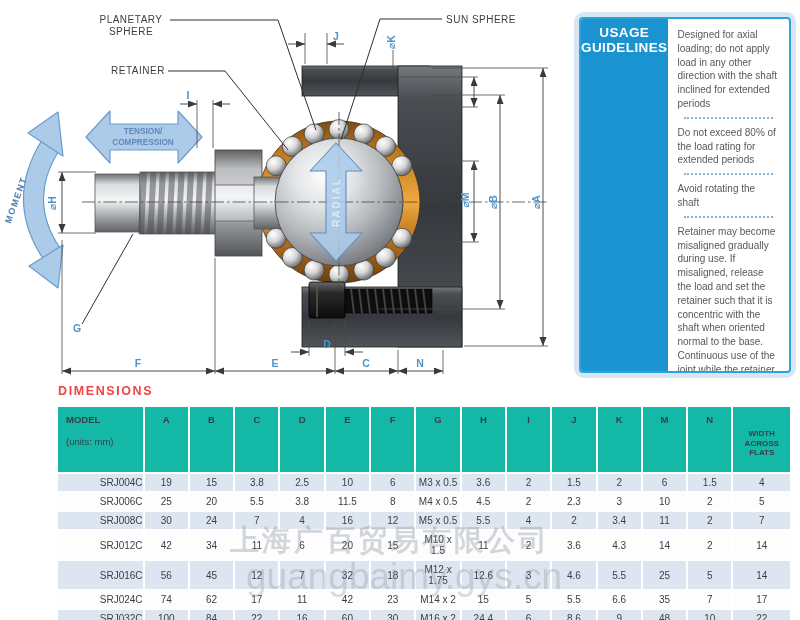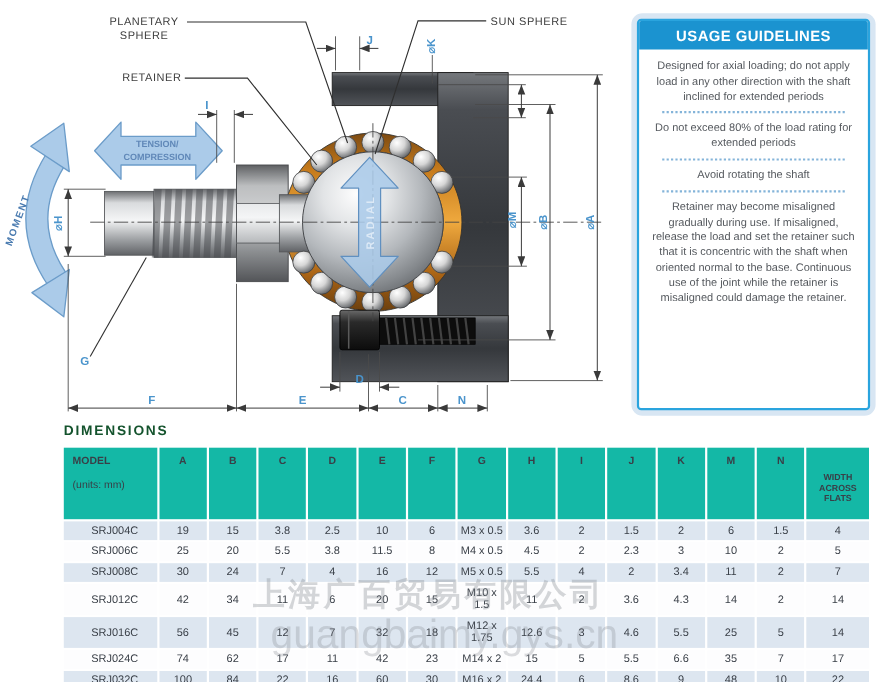--- a/index.html
+++ b/index.html
@@ -4,42 +4,42 @@
 <style>
   html,body{margin:0;padding:0;background:#fff;}
   .page{position:relative;width:800px;height:620px;background:#ffffff;overflow:hidden;
         font-family:"Liberation Sans","DejaVu Sans",sans-serif;}
   .drawing{position:absolute;left:0;top:0;}
 
   
   .guidelines{position:absolute;left:574px;top:12px;width:222px;height:366px;
               background:#d8e6f3;border-radius:10px;padding:5px;box-sizing:border-box;}
   .gl-inner{background:#ffffff;border:2px solid #2aa4de;border-radius:4px;height:100%;
-            box-sizing:border-box;display:flex;flex-direction:column;overflow:hidden;}
+            box-sizing:border-box;display:flex;overflow:hidden;}
   .gl-header{background:#1b93d0;color:#fff;text-align:center;font-weight:bold;
              font-size:13.5px;letter-spacing:.4px;padding:6px 0 5px;}
-  .gl-body{padding:9px 10px 6px;font-size:10px;color:#55595e;text-align:center;line-height:1.38;}
+  .gl-body{padding:9px 10px 6px;font-size:10px;color:#55595e;line-height:1.38;}
   .gl-body p{margin:0 0 4px;}
   .dots{border-top:2px dotted #84b4d9;width:88%;margin:6px auto 7px;height:0;}
   .gl-footer{margin-top:16px;font-style:italic;font-size:9px;color:#55595e;line-height:1.4;}
   .gl-footer .b{font-weight:bold;color:#3e4247;}
 
   
   .dims{position:absolute;left:56px;top:384px;width:740px;}
-  .dims h2{margin:0 0 7px 2px;color:#14532d;font-size:12.5px;font-weight:bold;letter-spacing:1.6px;}
+  .dims h2{margin:0 0 7px 2px;color:#ef4444;font-size:12.5px;font-weight:bold;letter-spacing:1.6px;}
   table.dimtable{border-collapse:separate;border-spacing:2px;table-layout:fixed;width:736px;
                  font-size:10px;color:#393f47;}
   .dimtable th{background:#14b8a6;font-weight:bold;font-size:9.5px;vertical-align:top;
                padding:7px 1px 3px;height:40px;text-align:center;}
   .dimtable th.model-h{text-align:left;padding-left:8px;}
   .dimtable th.model-h .units{display:block;font-weight:normal;margin-top:11px;font-size:9.5px;}
   .dimtable th.waf{font-size:8px;line-height:1.2;padding-top:22px;}
   .dimtable td{background:#fdfdfe;text-align:center;padding:3px 0;}
   .dimtable tr.striped td{background:#dde6f0;}
-  .dimtable td.model-cell{text-align:center;padding-left:8px;}
+  .dimtable td.model-cell{text-align:right;padding-left:8px;}
 
   
   .wm{position:absolute;pointer-events:none;font-weight:bold;white-space:nowrap;z-index:5;}
   .wm1{left:230px;top:521px;font-size:29px;letter-spacing:3px;color:rgba(125,130,138,.32);}
   .wm2{left:246px;top:556px;font-size:37px;font-weight:normal;color:rgba(125,130,138,.27);}
 </style>
 </head>
 <body>
 
 <div class="page">

